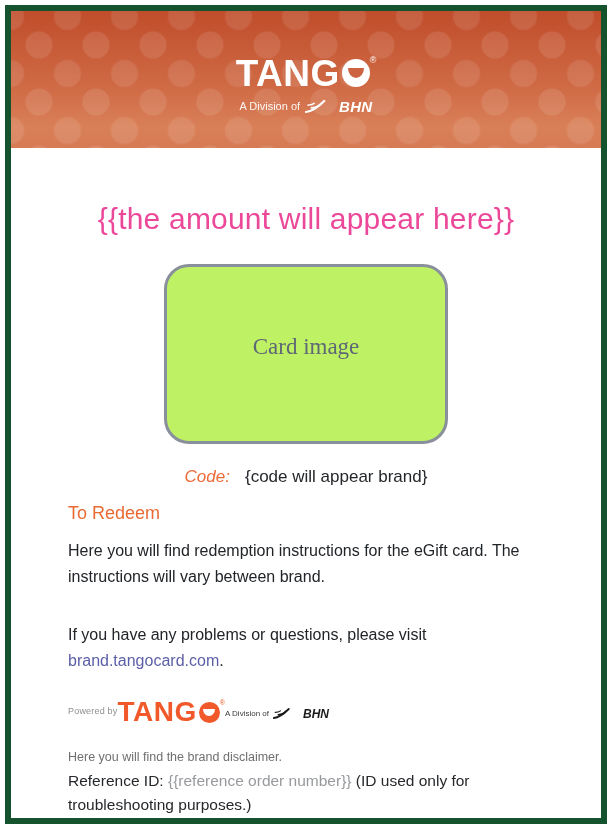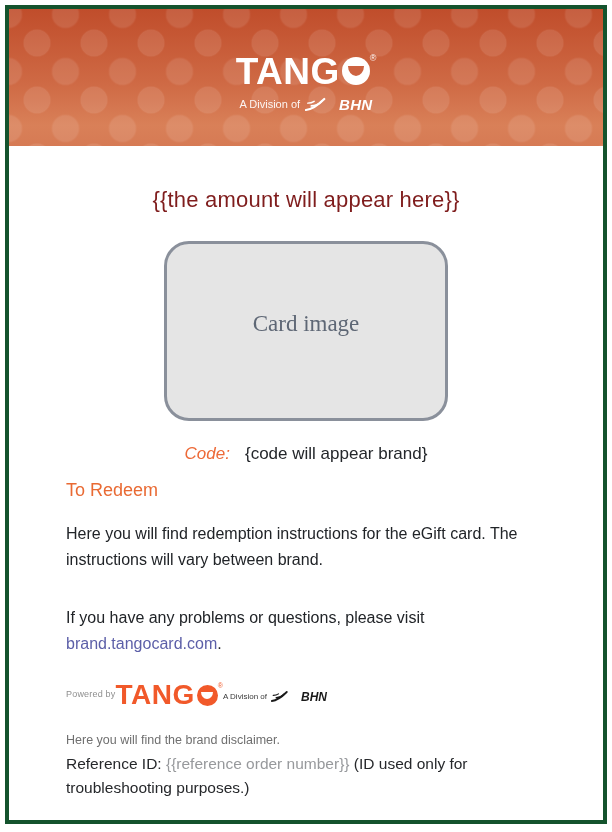--- a/index.html
+++ b/index.html
@@ -4,21 +4,21 @@
 <style>
   * { margin: 0; padding: 0; box-sizing: border-box; }
   html, body { background: #ffffff; }
   body {
     font-family: "Liberation Sans", "DejaVu Sans", sans-serif;
     width: 612px; height: 832px; position: relative;
   }
   .canvas { width: 612px; height: 832px; position: relative; background: #fff; }
   .email-frame {
     position: absolute; left: 5px; top: 5px; right: 5px; bottom: 8px;
-    border: 4px solid #14532d; background: #fff; overflow: hidden;
+    border: 6px solid #14532d; background: #fff; overflow: hidden;
   }
 
   
   .header {
     height: 137px; width: 100%;
     display: flex; flex-direction: column; align-items: center; justify-content: center;
     background-image:
       radial-gradient(circle 24px at 28px 28px, rgba(255,255,255,0.10) 54%, rgba(255,255,255,0.05) 56%, rgba(255,255,255,0) 60%),
       radial-gradient(circle 24px at 28px 28px, rgba(255,255,255,0.10) 54%, rgba(255,255,255,0.05) 56%, rgba(255,255,255,0) 60%),
       linear-gradient(180deg, #c04d2b 0%, #cf6a45 55%, #d98058 85%, #d67a54 100%);
@@ -41,42 +41,42 @@
   .reg-mark { font-size: 9px; line-height: 1; align-self: flex-start; margin-top: 1px; }
   .header .reg-mark { color: #ffffff; }
 
   .division-row { display: flex; align-items: center; margin-top: 6px; gap: 5px; }
   .header .division-label { color: rgba(255,255,255,0.92); font-size: 11px; }
   .bhn-wrap { display: flex; align-items: center; gap: 12px; }
   .header .bhn-text { color: #ffffff; font-weight: 700; font-style: italic; font-size: 15px; letter-spacing: 0.3px; }
 
   
   .amount {
-    margin-top: 41px; text-align: center;
-    font-size: 22px; color: #7f1d1d; letter-spacing: 0.2px;
+    margin-top: 54px; text-align: center;
+    font-size: 30px; color: #ec4899; letter-spacing: 0.2px;
   }
   .card-box {
     margin: 28px auto 0 auto; width: 284px; height: 180px;
     border: 3px solid #8a909b; border-radius: 25px;
-    display: flex; align-items: center; justify-content: center; background: #e5e5e5;
+    display: flex; align-items: center; justify-content: center; background: #bef264;
   }
   .card-box .card-label {
     font-family: "Liberation Serif", "DejaVu Serif", serif;
     font-size: 23px; color: #5e6775; margin-bottom: 14px;
   }
   .code-row {
     margin-top: 23px; display: flex; justify-content: center; align-items: baseline; gap: 15px;
     font-size: 17px;
   }
   .code-label { color: #ed6a38; font-style: italic; }
   .code-value { color: #24272b; }
 
   .content { padding: 0 57px; }
   .redeem-heading { margin-top: 16px; font-size: 18px; color: #e96a33; font-weight: 400; }
-  .para { margin-top: 20px; font-size: 16px; line-height: 26px; color: #212428; max-width: 520px; }
+  .para { margin-top: 14px; font-size: 16px; line-height: 26px; color: #212428; max-width: 520px; }
   .para.second { margin-top: 32px; }
   .help-link { color: #5c5fa8; text-decoration: none; cursor: pointer; }
 
   
   .footer-logo { margin: 24px 0 0 57px; display: inline-flex; align-items: center; }
   .powered-by { font-size: 9px; color: #8f8f8f; letter-spacing: 0.2px; margin-bottom: 2px; }
   .footer-logo .tango-word { font-size: 28px; color: #f1592a; }
   .footer-logo .tango-o { width: 21px; height: 21px; background: #f1592a; }
   .footer-logo .tango-o .smile { top: 7px; width: 12px; height: 7px; background: #ffffff; }
   .footer-logo .reg-mark { color: #f1592a; font-size: 7px; }

